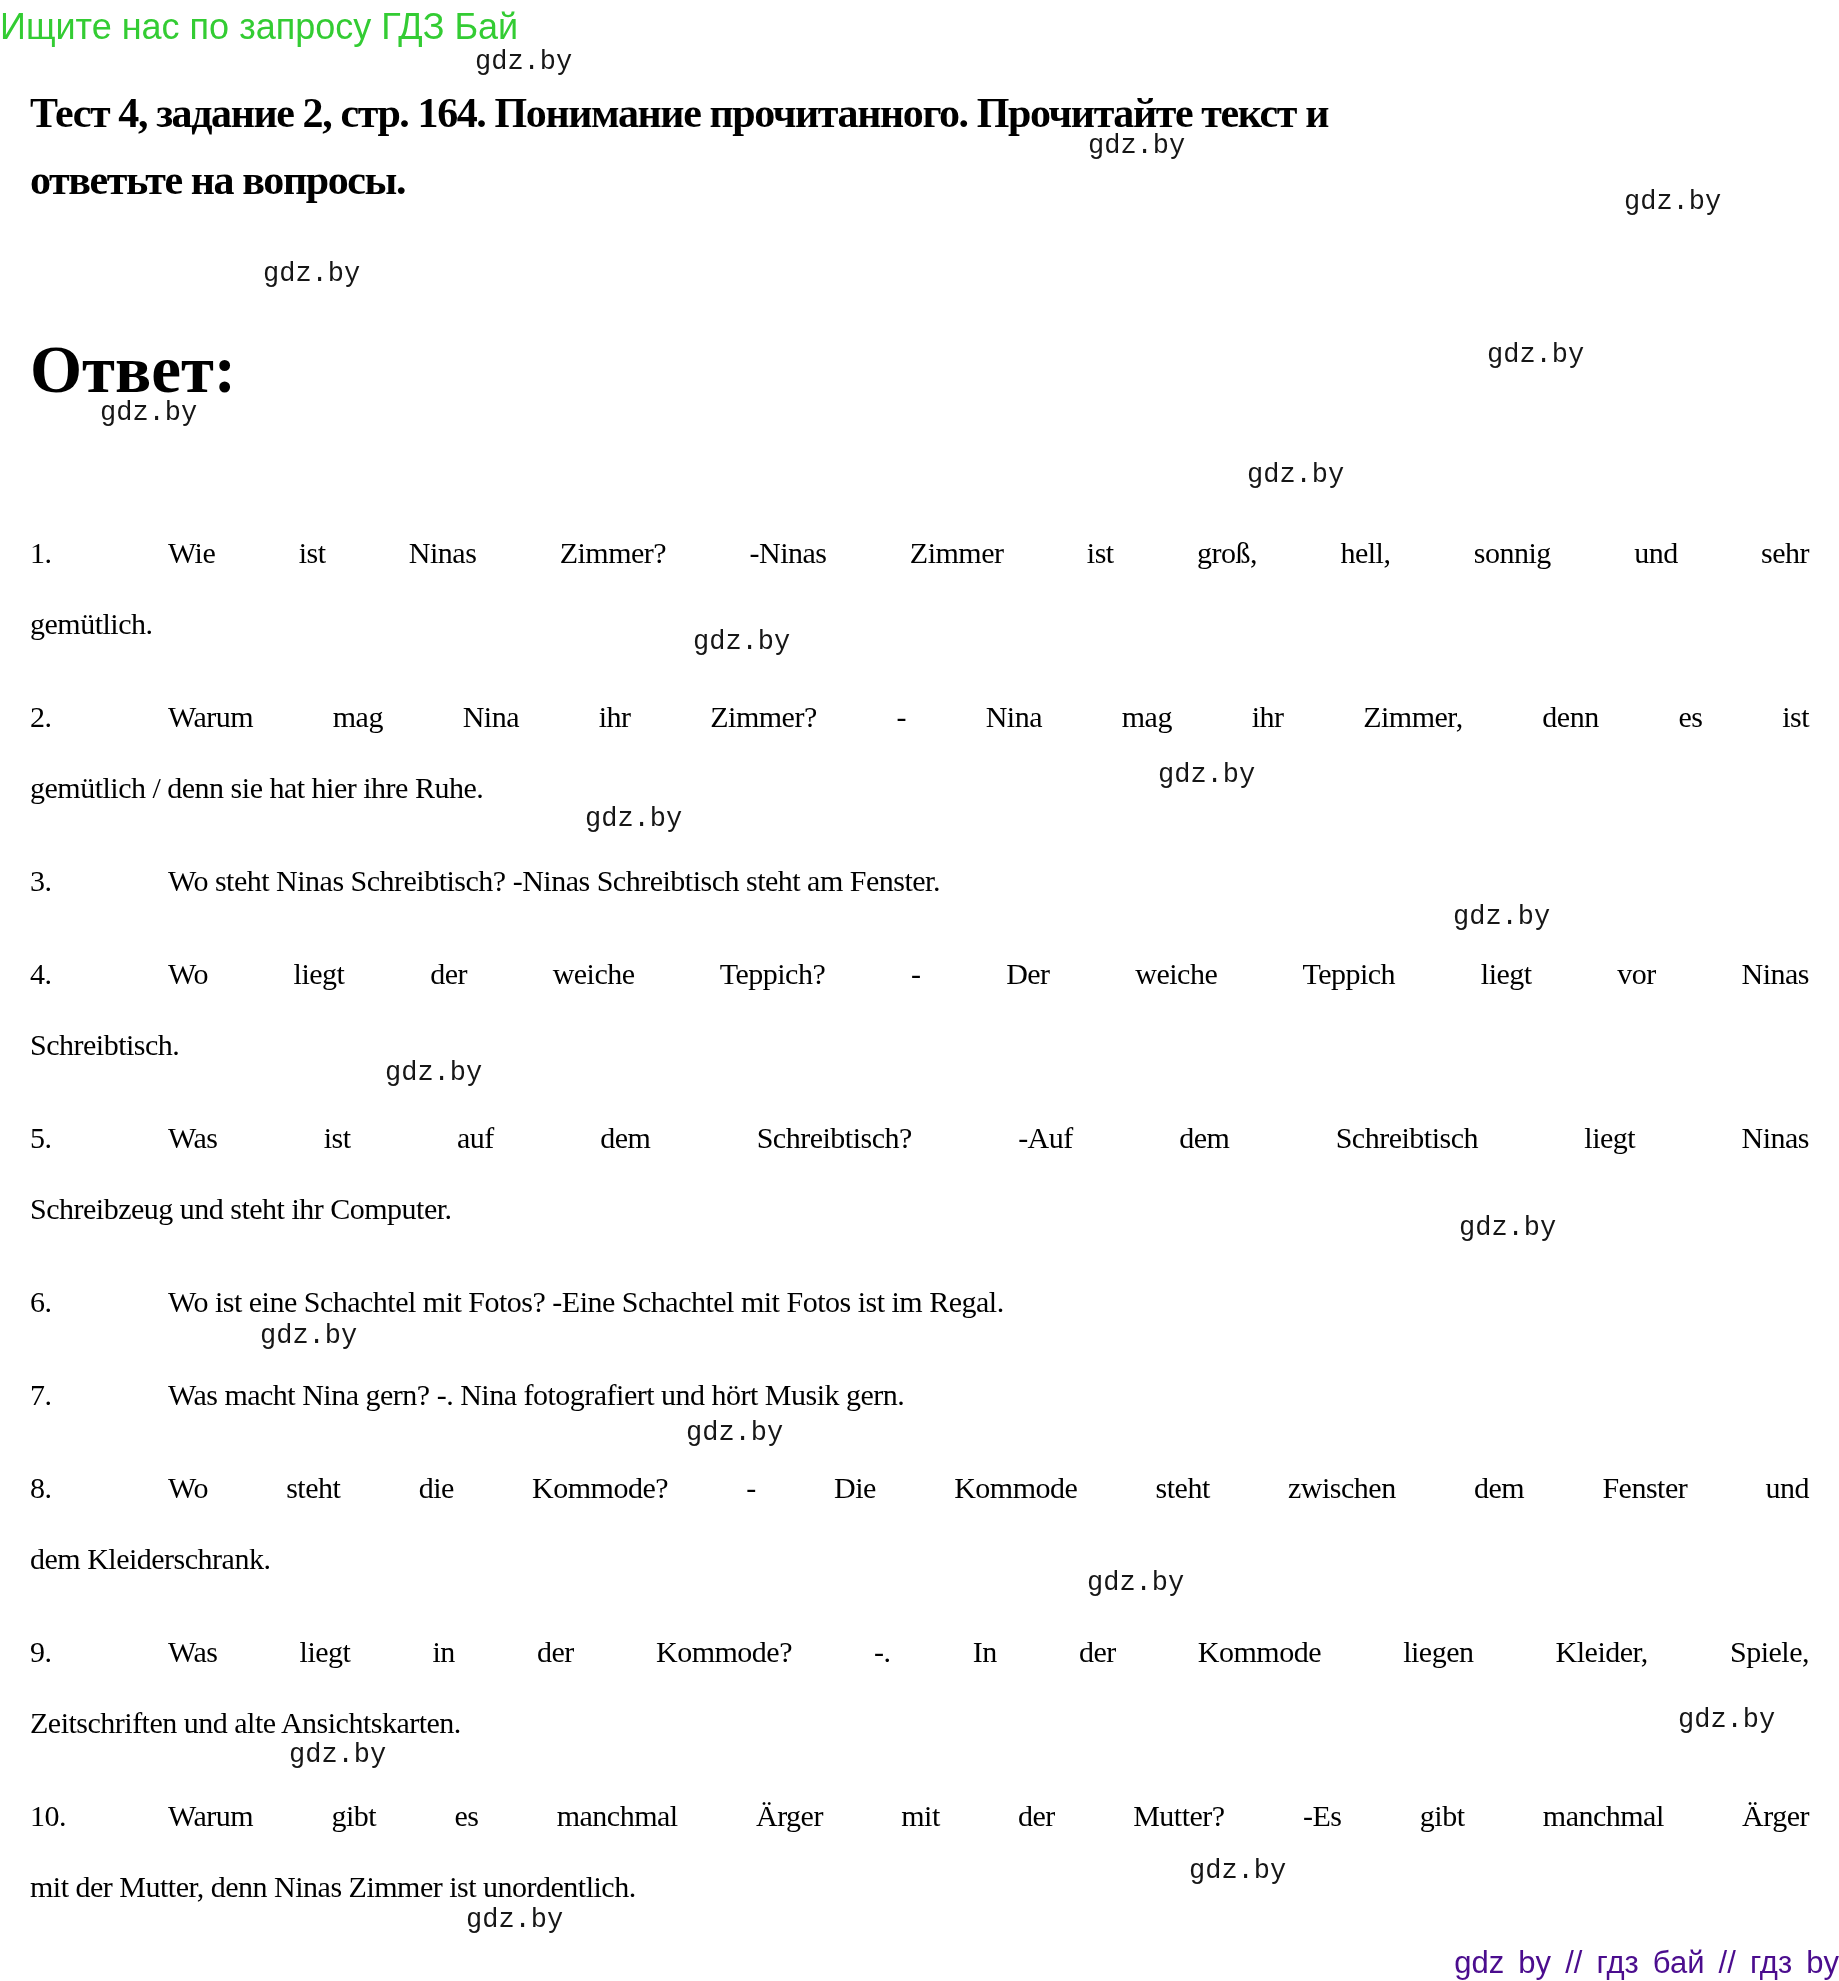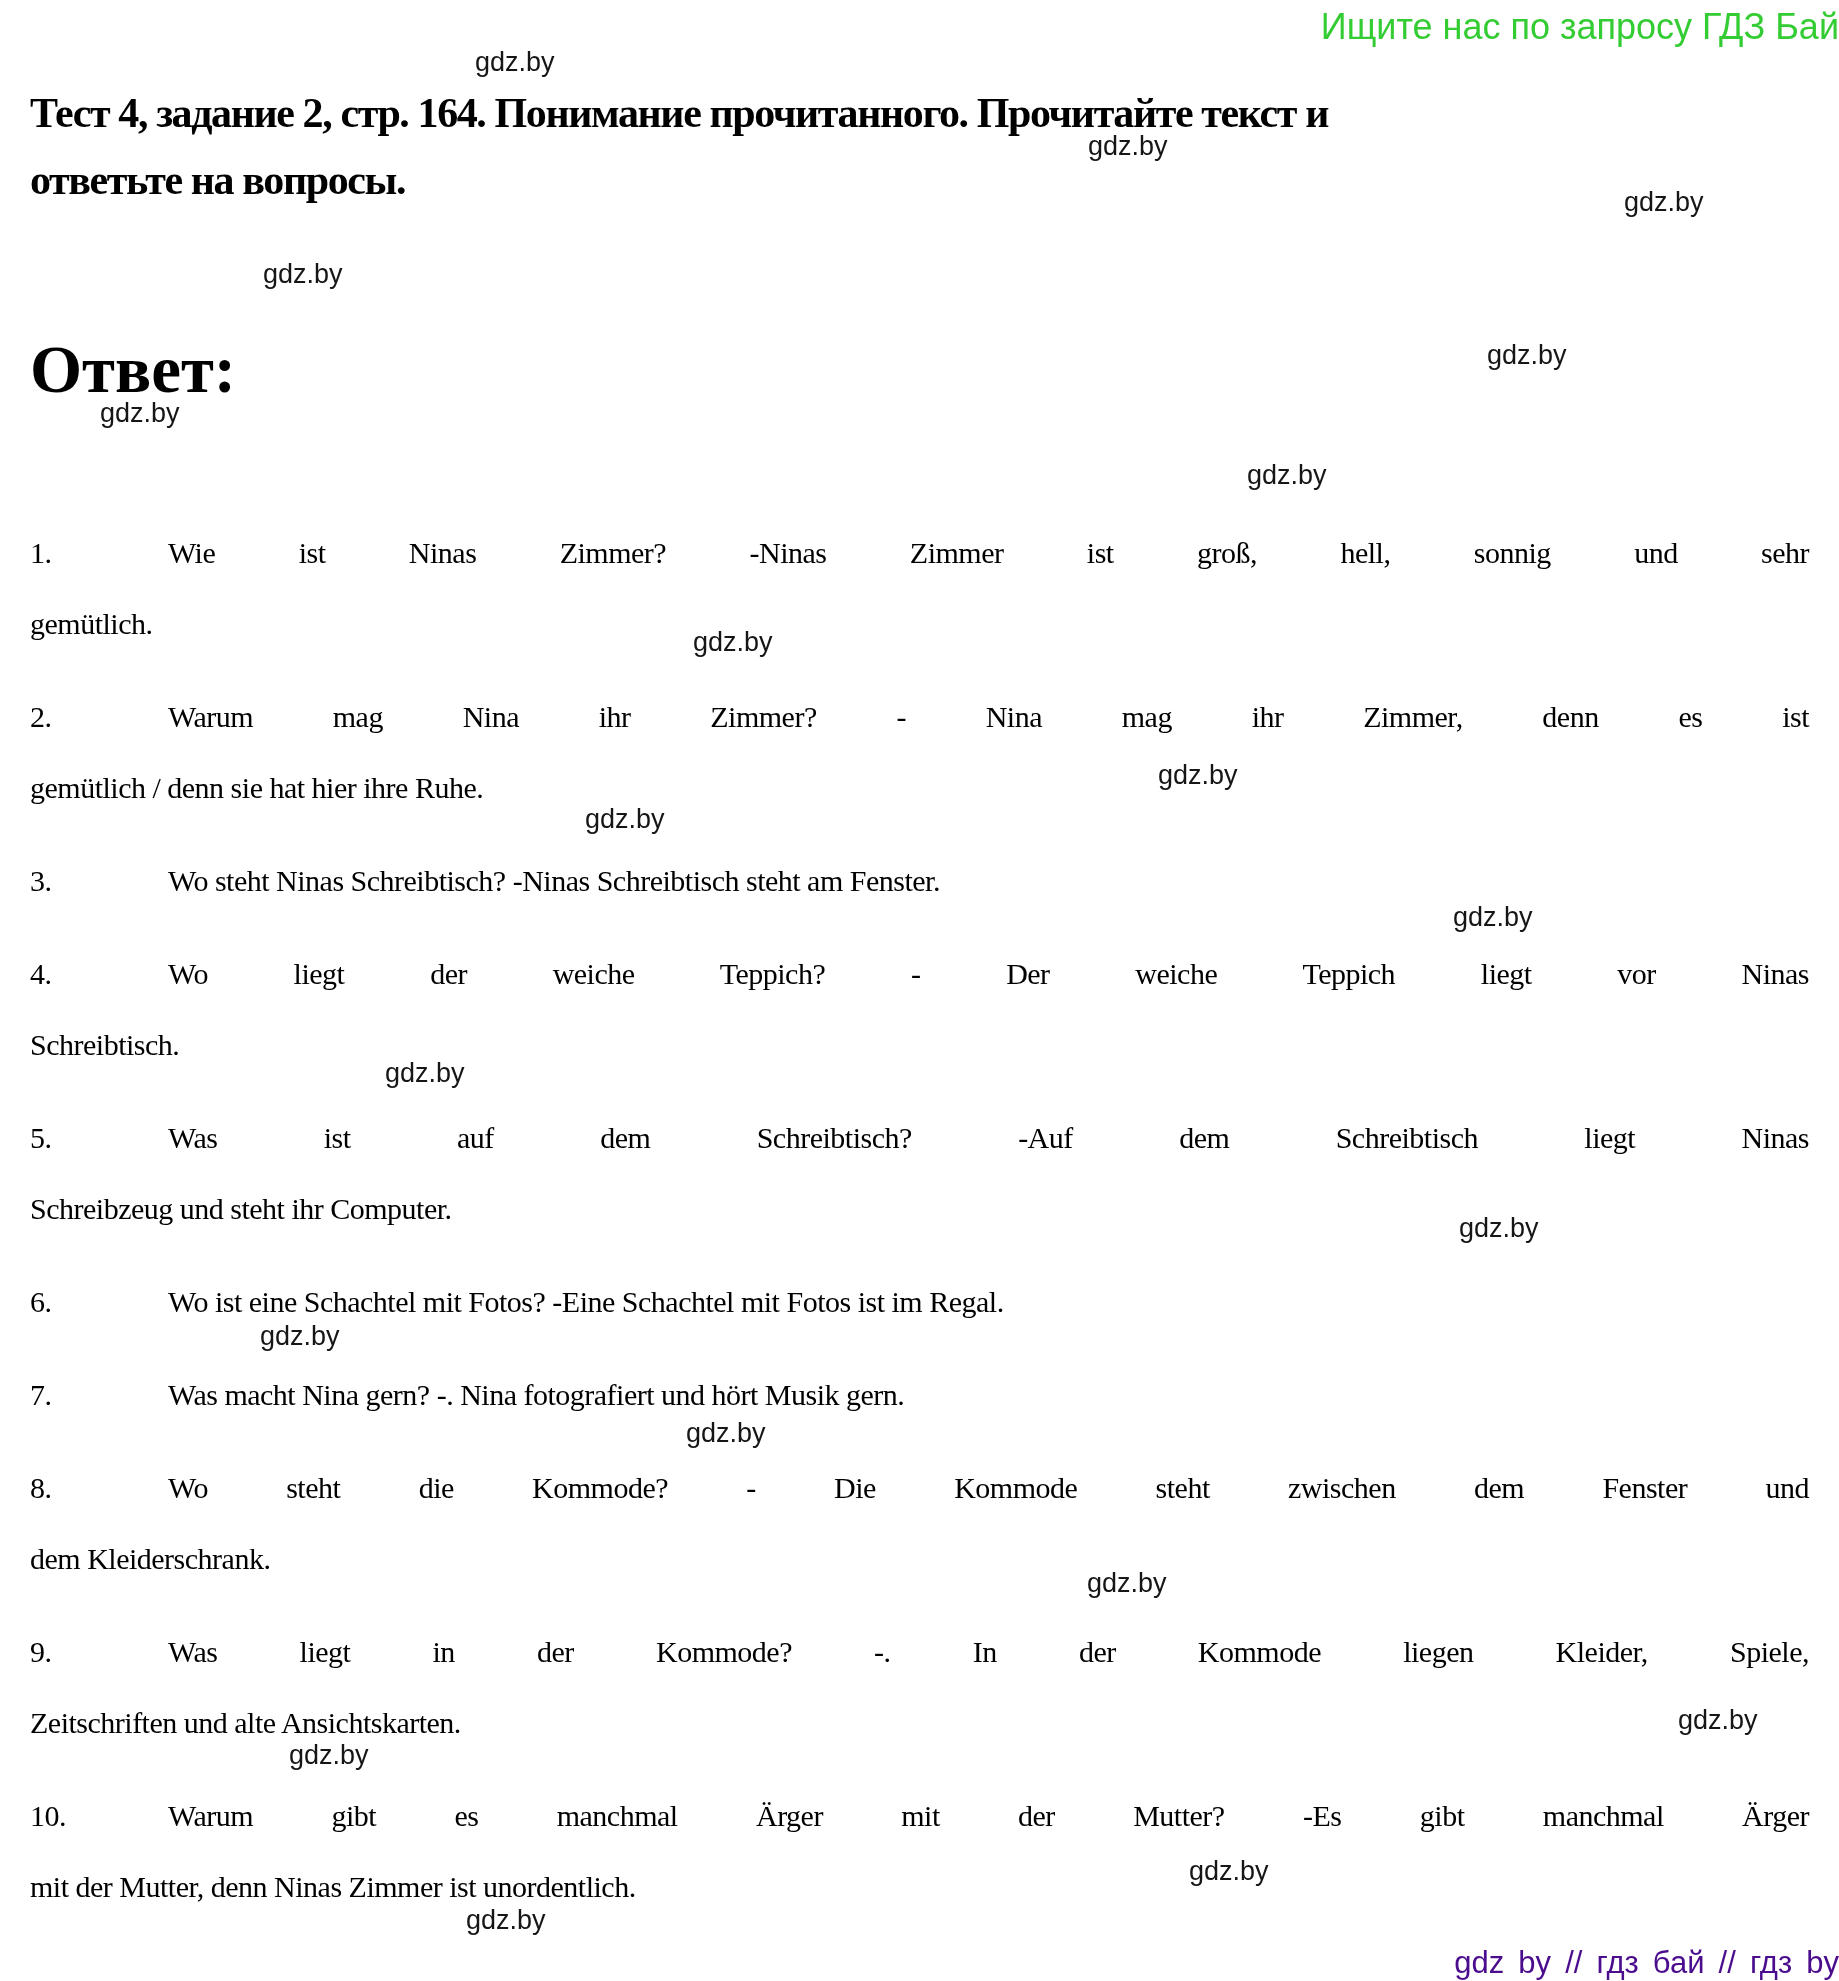--- a/index.html
+++ b/index.html
@@ -7,21 +7,21 @@
     position: relative;
     width: 1839px;
     height: 1982px;
     background: #ffffff;
     overflow: hidden;
     font-family: "Liberation Serif", serif;
     color: #000000;
   }
   .promo {
     padding-top: 7.3px;
-    text-align: right;
+    text-align: left;
     font-family: "Liberation Sans", sans-serif;
     font-size: 36px;
     line-height: 1.1;
     color: #33cc33;
   }
   .title {
     margin: 33px 30px 0 30px;
     font-weight: bold;
     font-size: 42px;
     letter-spacing: -1.4px;
@@ -39,21 +39,21 @@
   .item .line {
     font-size: 30px;
     letter-spacing: -0.5px;
     line-height: 71px;
   }
   .item .line.stretch { text-align: justify; text-align-last: justify; }
   .item .line.single { white-space: nowrap; font-family: Liberation Serif, serif; }
   .num { display: inline-block; width: 138px; }
   .watermark {
     position: absolute;
-    font-family: Liberation Sans, sans-serif;
+    font-family: Liberation Mono, monospace;
     font-size: 27px;
     line-height: 1;
     color: #161616;
     white-space: nowrap;
   }
   .footer {
     margin-top: 23.6px;
     text-align: right;
     font-family: "Liberation Sans", sans-serif;
     font-size: 31px;

